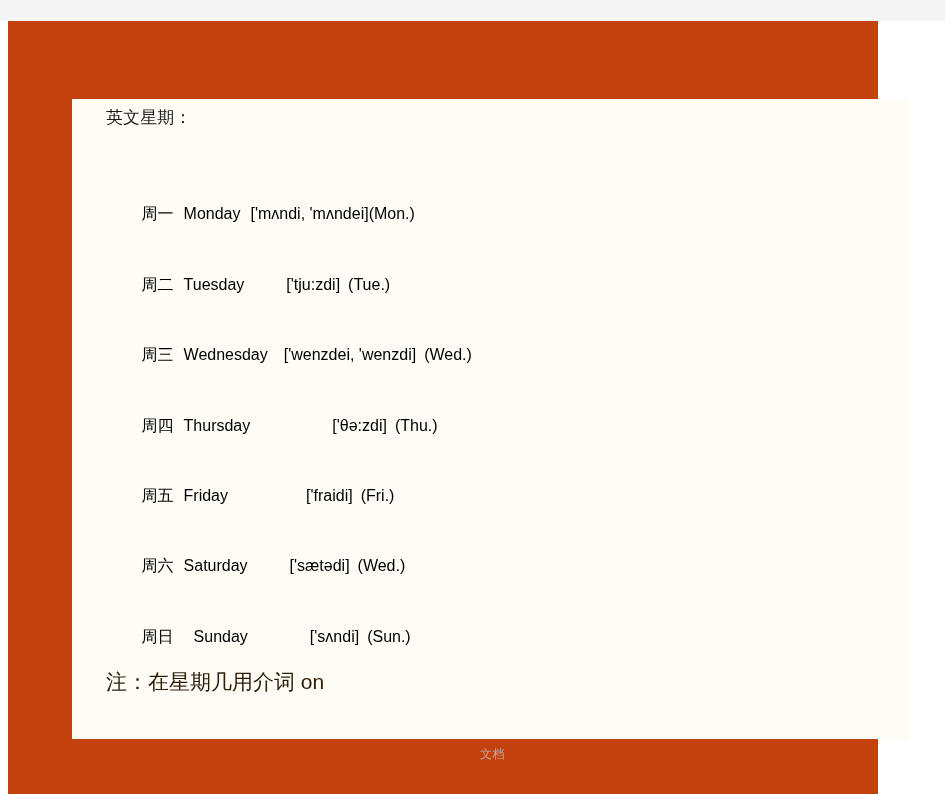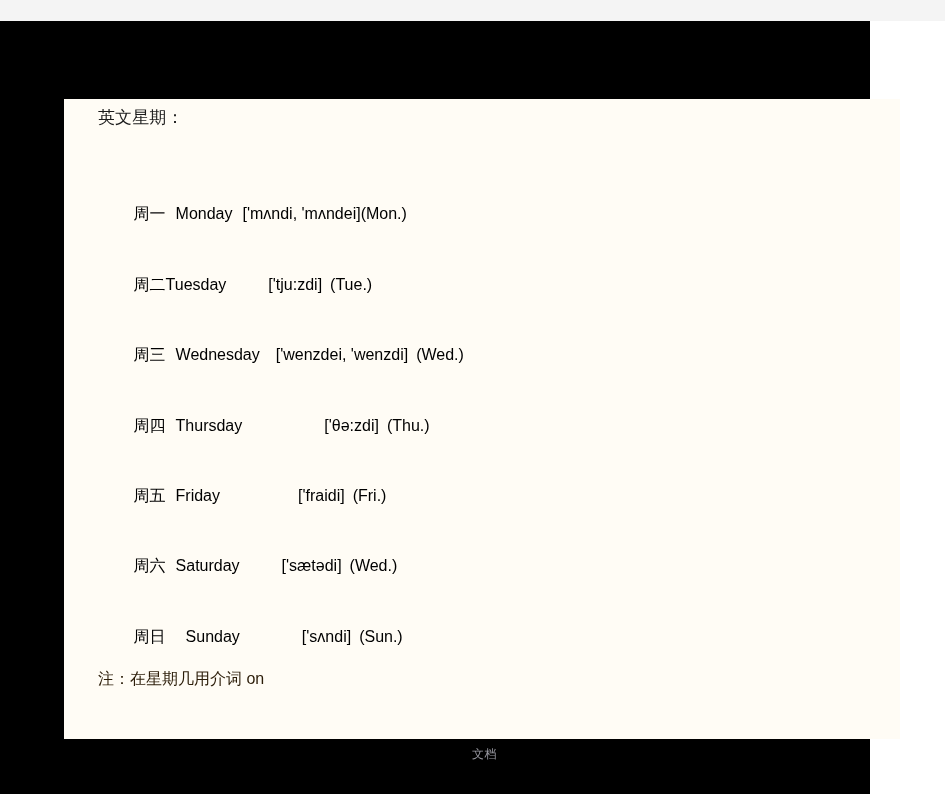--- a/index.html
+++ b/index.html
@@ -17,25 +17,25 @@
   .top-band {
     position: absolute;
     left: 0;
     top: 0;
     width: 945px;
     height: 21px;
     background: #f4f4f4;
   }
   .page-sheet {
     position: absolute;
-    left: 0;
+    left: 8px;
     top: 21px;
     width: 870px;
     height: 773px;
-    background: #000000;
+    background: #c2410c;
   }
   .content-block {
     position: absolute;
     left: 64px;
     top: 78px;
     width: 836px;
     height: 640px;
     background: #fffcf5;
   }
   .doc-body {
@@ -75,21 +75,21 @@
     vertical-align: baseline;
   }
   .row .abbr {
     display: inline-block;
     vertical-align: baseline;
   }
   .note-line {
     position: absolute;
     left: 0;
     top: 566px;
-    font-size: 16px;
+    font-size: 21px;
     color: #2b1c08;
     white-space: pre;
     line-height: 1;
   }
   .watermark {
     position: absolute;
     left: 472px;
     top: 725px;
     font-size: 12px;
     color: #c9c9d4;
@@ -109,21 +109,21 @@
   <div class="content-block">
     <div class="doc-body">
 
       <div class="line line-title">英文星期：</div>
 
       <div class="row" style="top:81px">
         <span class="cn">周一</span><span class="word" style="margin-left:10px">Monday</span><span class="ipa" style="margin-left:10px">['mʌndi, 'mʌndei]</span><span class="abbr">(Mon.)</span>
       </div>
 
       <div class="row" style="top:152px">
-        <span class="cn">周二</span><span class="word" style="">Tuesday</span><span class="ipa" style="margin-left:42px">['tju:zdi]</span><span class="abbr" style="margin-left:8px">(Tue.)</span>
+        <span class="cn">周二</span><span class="word" style="margin-left:10px">Tuesday</span><span class="ipa" style="margin-left:42px">['tju:zdi]</span><span class="abbr" style="margin-left:8px">(Tue.)</span>
       </div>
 
       <div class="row" style="top:222px">
         <span class="cn">周三</span><span class="word" style="margin-left:10px">Wednesday</span><span class="ipa" style="margin-left:16px">['wenzdei, 'wenzdi]</span><span class="abbr" style="margin-left:8px">(Wed.)</span>
       </div>
 
       <div class="row" style="top:293px">
         <span class="cn">周四</span><span class="word" style="margin-left:10px">Thursday</span><span class="ipa" style="margin-left:82px">['θə:zdi]</span><span class="abbr" style="margin-left:8px">(Thu.)</span>
       </div>
 

